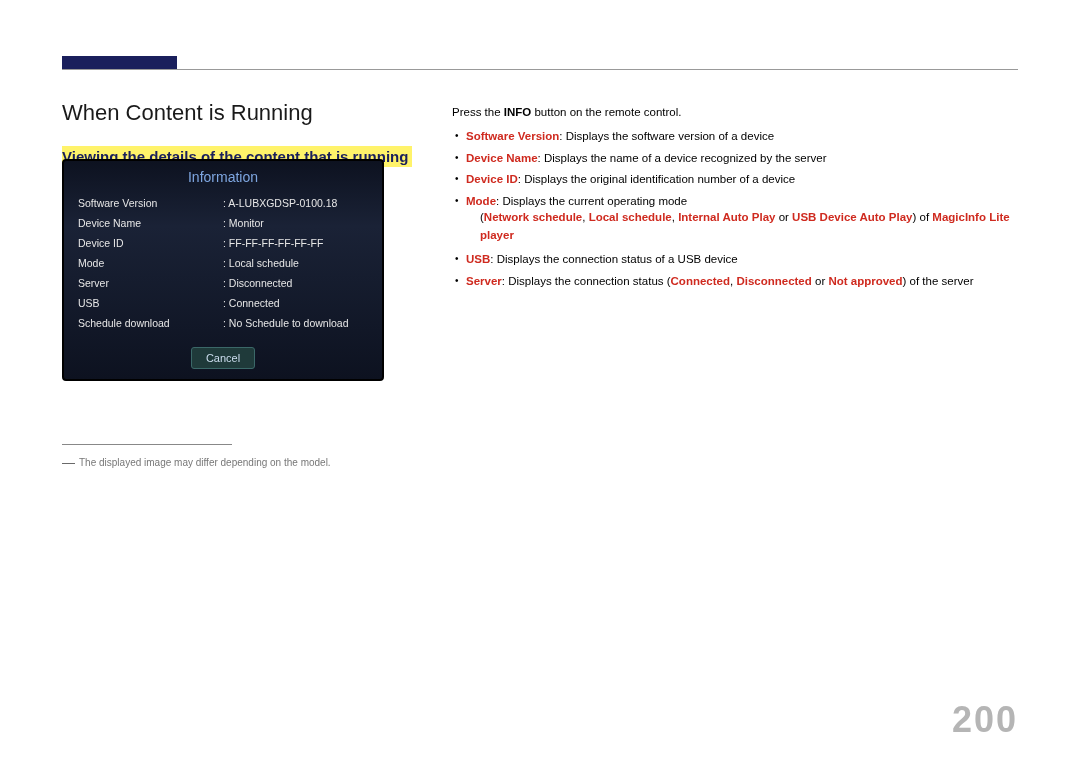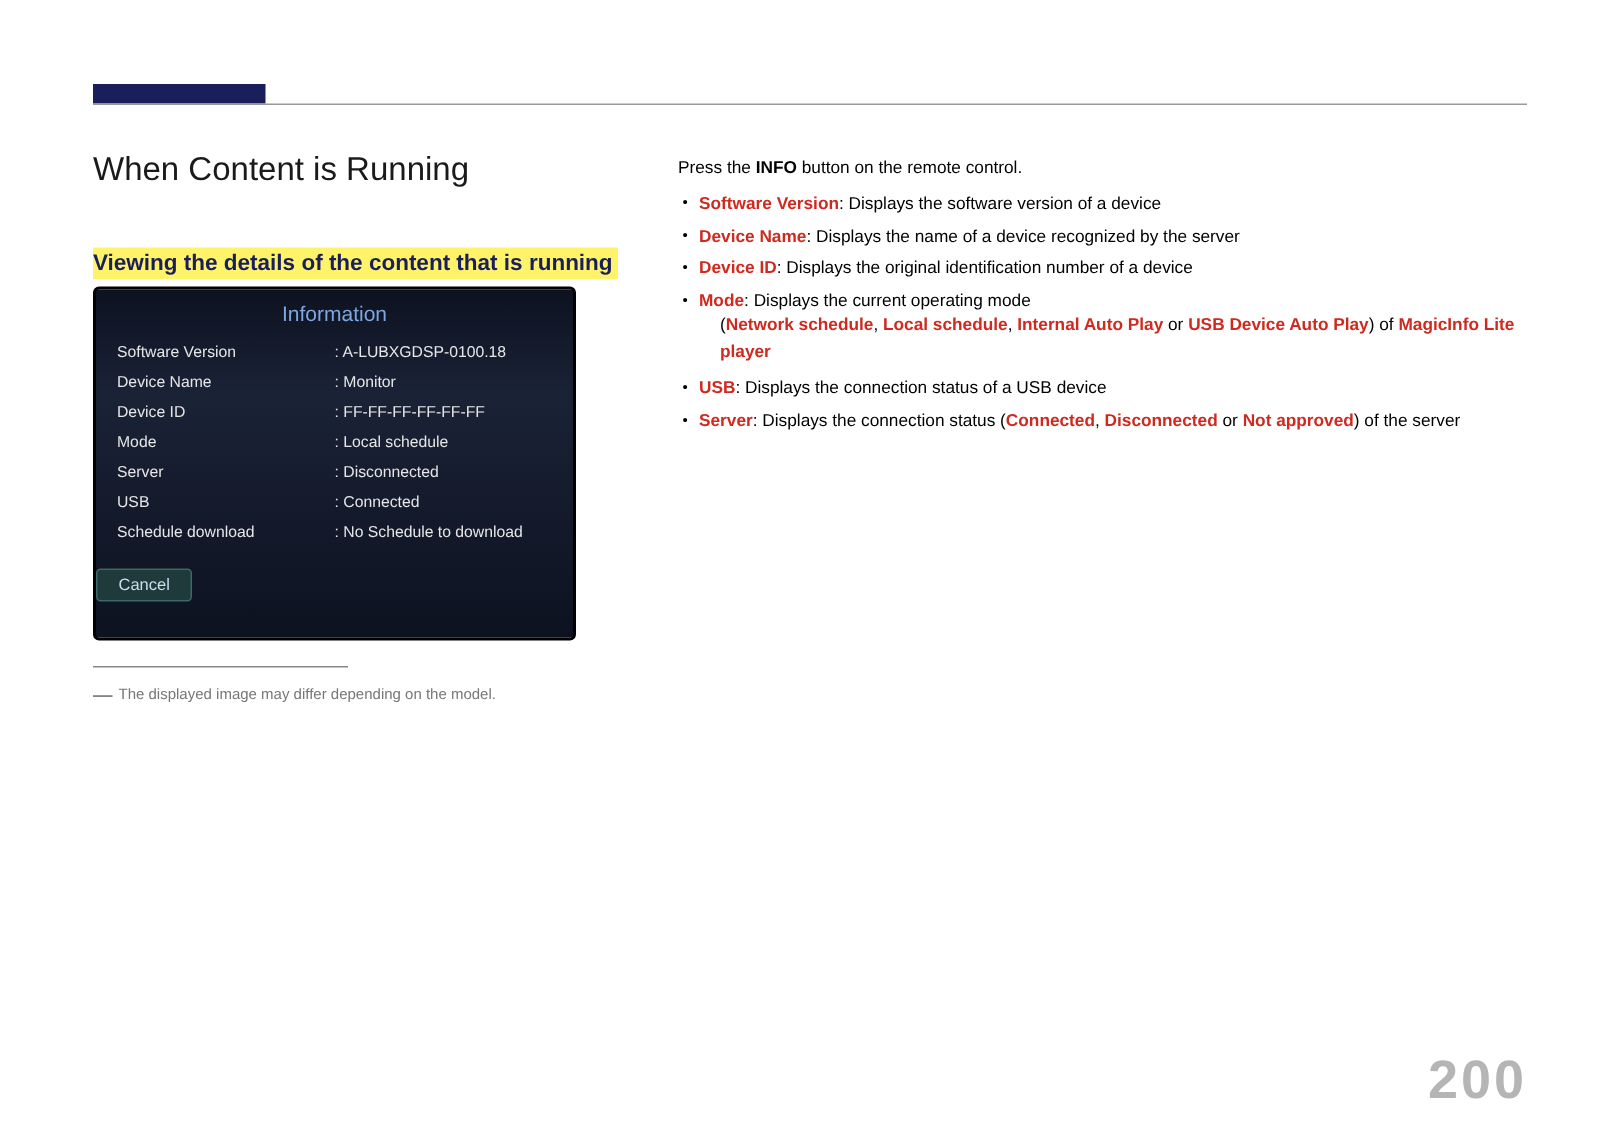--- a/index.html
+++ b/index.html
@@ -1,28 +1,28 @@
 <!DOCTYPE html>
 <html><head>
   <meta charset="utf-8">
   <style>
     * { margin: 0; padding: 0; box-sizing: border-box; }
     body { width: 1080px; height: 763px; background: #fff; font-family: Arial, Helvetica, sans-serif; position: relative; color: #000; }
     .page { position: absolute; inset: 0; }
     .header-rule { position: absolute; left: 62px; right: 62px; top: 69px; height: 1px; background: #999; }
     .header-tab { position: absolute; left: 62px; top: 56px; width: 115px; height: 13px; background: #1a1f5c; }
     .title { position: absolute; left: 62px; top: 100px; font-size: 22px; font-weight: 400; color: #1a1a1a; }
-    .subtitle { position: absolute; left: 62px; top: 146px; font-size: 15px; font-weight: 700; color: #1a1f5c; background: #fff36a; padding: 2px 4px 2px 0; margin-top: 19px; }
-    .info-panel { position: absolute; left: 62px; top: 191px; width: 322px; background: linear-gradient(#0d1220, #1a2236 30%, #0d1220); border: 2px solid #000; border-radius: 4px; padding-bottom: 24px; }
+    .subtitle { position: absolute; left: 62px; top: 146px; font-size: 15px; font-weight: 700; color: #1a1f5c; background: #fff36a; padding: 2px 4px 2px 0; }
+    .info-panel { position: absolute; left: 62px; top: 159px; width: 322px; background: linear-gradient(#0d1220, #1a2236 30%, #0d1220); border: 2px solid #000; border-radius: 4px; padding-bottom: 10px; }
     .info-panel-title { text-align: center; color: #7ea6e0; font-size: 14px; padding: 8px 0 6px; }
     .info-rows { padding: 2px 14px 6px; }
     .info-row { display: flex; font-size: 10.5px; color: #e6e6e6; padding: 4px 0; }
     .info-label { width: 145px; flex-shrink: 0; }
     .info-value::before { content: ": "; }
-    .cancel-wrap { display: flex; padding-top: 8px; }
+    .cancel-wrap { display: flex; justify-content: center; padding-top: 8px; }
     .cancel-btn { background: #1f3a3a; color: #cde; border: 1px solid #3b6868; border-radius: 3px; font-size: 11px; padding: 4px 14px; cursor: pointer; }
     .note-rule { position: absolute; left: 62px; top: 444px; width: 170px; height: 1px; background: #888; }
     .note { position: absolute; left: 62px; top: 455px; font-size: 10px; color: #777; text-align: right; }
     .note .dash { font-size: 13px; vertical-align: -1px; margin-right: 4px; color: #555; }
     .right-col { position: absolute; left: 452px; top: 104px; right: 62px; font-size: 11.5px; color: #000; line-height: 1.55; }
     .intro { margin-bottom: 6px; }
     .bold { font-weight: 700; }
     .red { color: #cf2a1f; }
     .bullets { list-style: none; }
     .bullets li { position: relative; padding-left: 14px; margin-bottom: 4px; }

